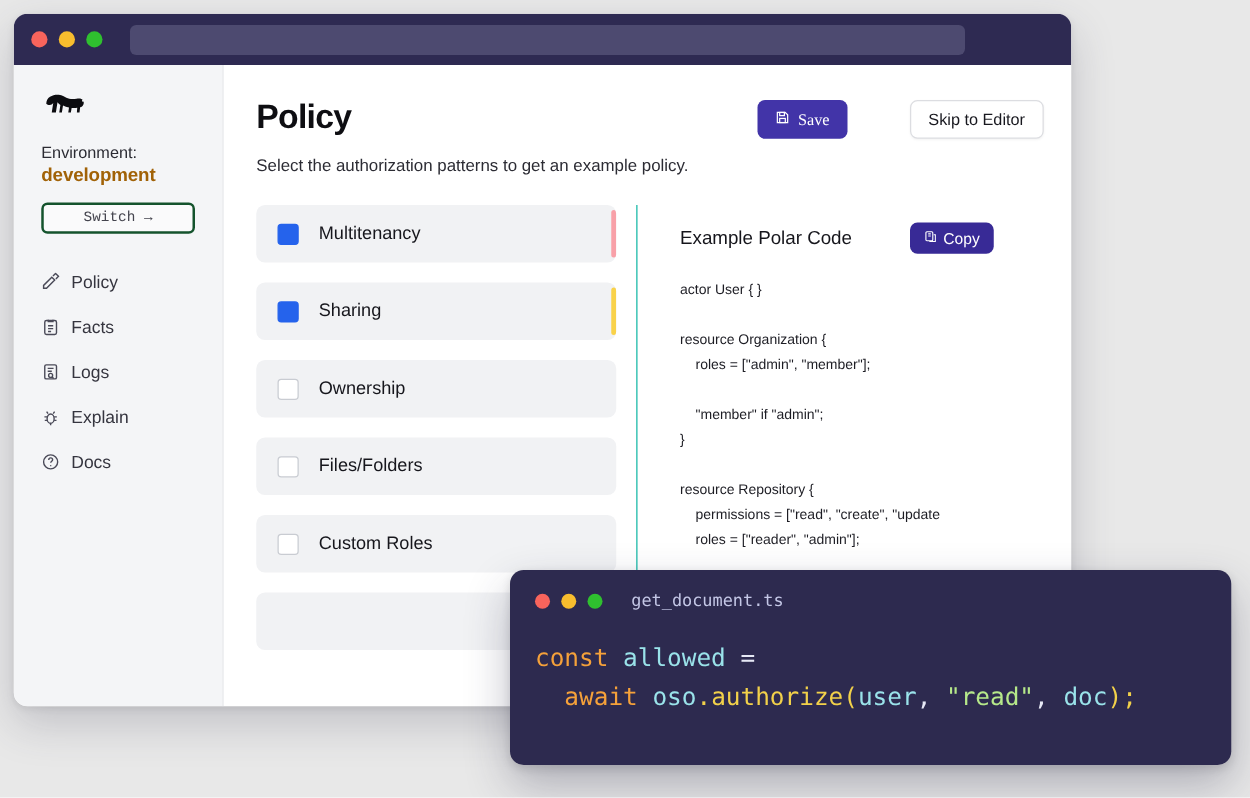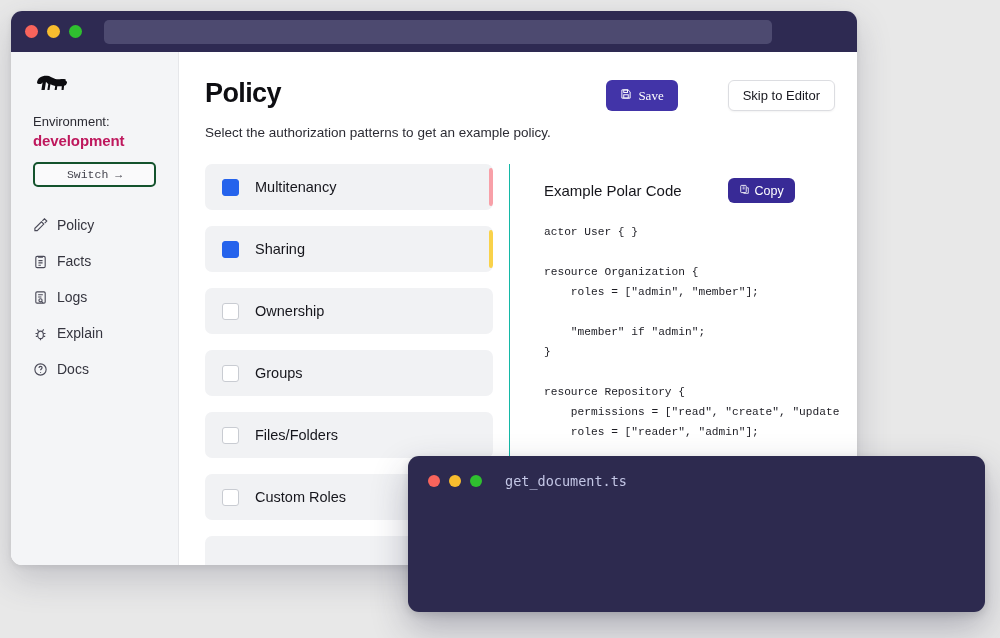--- a/index.html
+++ b/index.html
@@ -56,21 +56,21 @@
     background: #f4f5f7;
     border-right: 1px solid #e6e7ea;
     padding: 18px 0 0 0;
     flex: 0 0 auto;
   }
   #brand-logo { padding: 0 22px; margin-bottom: 22px; }
   #brand-logo svg { display: block; }
 
   .env-block { padding: 0 22px; }
   .env-label { font-size: 13px; color: #2b2b33; margin-bottom: 3px; }
-  .env-value { font-size: 15px; font-weight: bold; color: #be185d; letter-spacing: -0.1px; }
+  .env-value { font-size: 15px; font-weight: bold; color: #a16207; letter-spacing: -0.1px; }
 
   #switch-button {
     margin: 13px 22px 0 22px;
     height: 25px;
     background: #fafafb;
     border: 2px solid #14532d;
     border-radius: 5px;
     font-size: 11.5px;
     color: #44444e;
     display: flex; align-items: center; justify-content: center;
@@ -174,21 +174,21 @@
     color: #ffffff;
     border: none; border-radius: 6px;
     height: 25px; padding: 0 11px;
     font-size: 12.5px;
     display: flex; align-items: center; gap: 5px;
     cursor: pointer;
     font-family: "Liberation Sans", sans-serif;
   }
   #polar-code {
     margin-top: 19px;
-    font-family: Liberation Mono, monospace;
+    font-family: Liberation Sans, sans-serif;
     font-size: 11.2px;
     line-height: 20px;
     color: #1d1d24;
     white-space: pre;
     overflow: hidden;
     width: 340px;
   }
 
   
   #code-card {
@@ -358,24 +358,20 @@
             <span class="pattern-checkbox"></span>
             <span class="pattern-label">Sharing</span>
             <span class="accent-bar" style="background:#f9d24a"></span>
           </div>
 
           <div class="pattern-row">
             <span class="pattern-checkbox"></span>
             <span class="pattern-label">Ownership</span>
           </div>
 
-          <div class="pattern-row">
-            <span class="pattern-checkbox"></span>
-            <span class="pattern-label">Groups</span>
-          </div>
 
           <div class="pattern-row">
             <span class="pattern-checkbox"></span>
             <span class="pattern-label">Files/Folders</span>
           </div>
 
           <div class="pattern-row">
             <span class="pattern-checkbox"></span>
             <span class="pattern-label">Custom Roles</span>
           </div>
@@ -418,13 +414,15 @@
   </div>
 </div>
 
 <div id="code-card">
   <div id="code-card-bar">
     <span class="dot red"></span>
     <span class="dot yellow"></span>
     <span class="dot green"></span>
     <span id="code-filename">get_document.ts</span>
   </div>
+  <div id="code-card-body"><span class="tok-kw">const</span> <span class="tok-var">allowed</span> <span class="tok-op">=</span>
+  <span class="tok-kw">await</span> <span class="tok-var">oso</span><span class="tok-fn">.</span><span class="tok-fn">authorize</span><span class="tok-fn">(</span><span class="tok-var">user</span><span class="tok-punct">, </span><span class="tok-str">"read"</span><span class="tok-punct">, </span><span class="tok-var">doc</span><span class="tok-fn">);</span></div>
 </div>
 
 </body></html>

